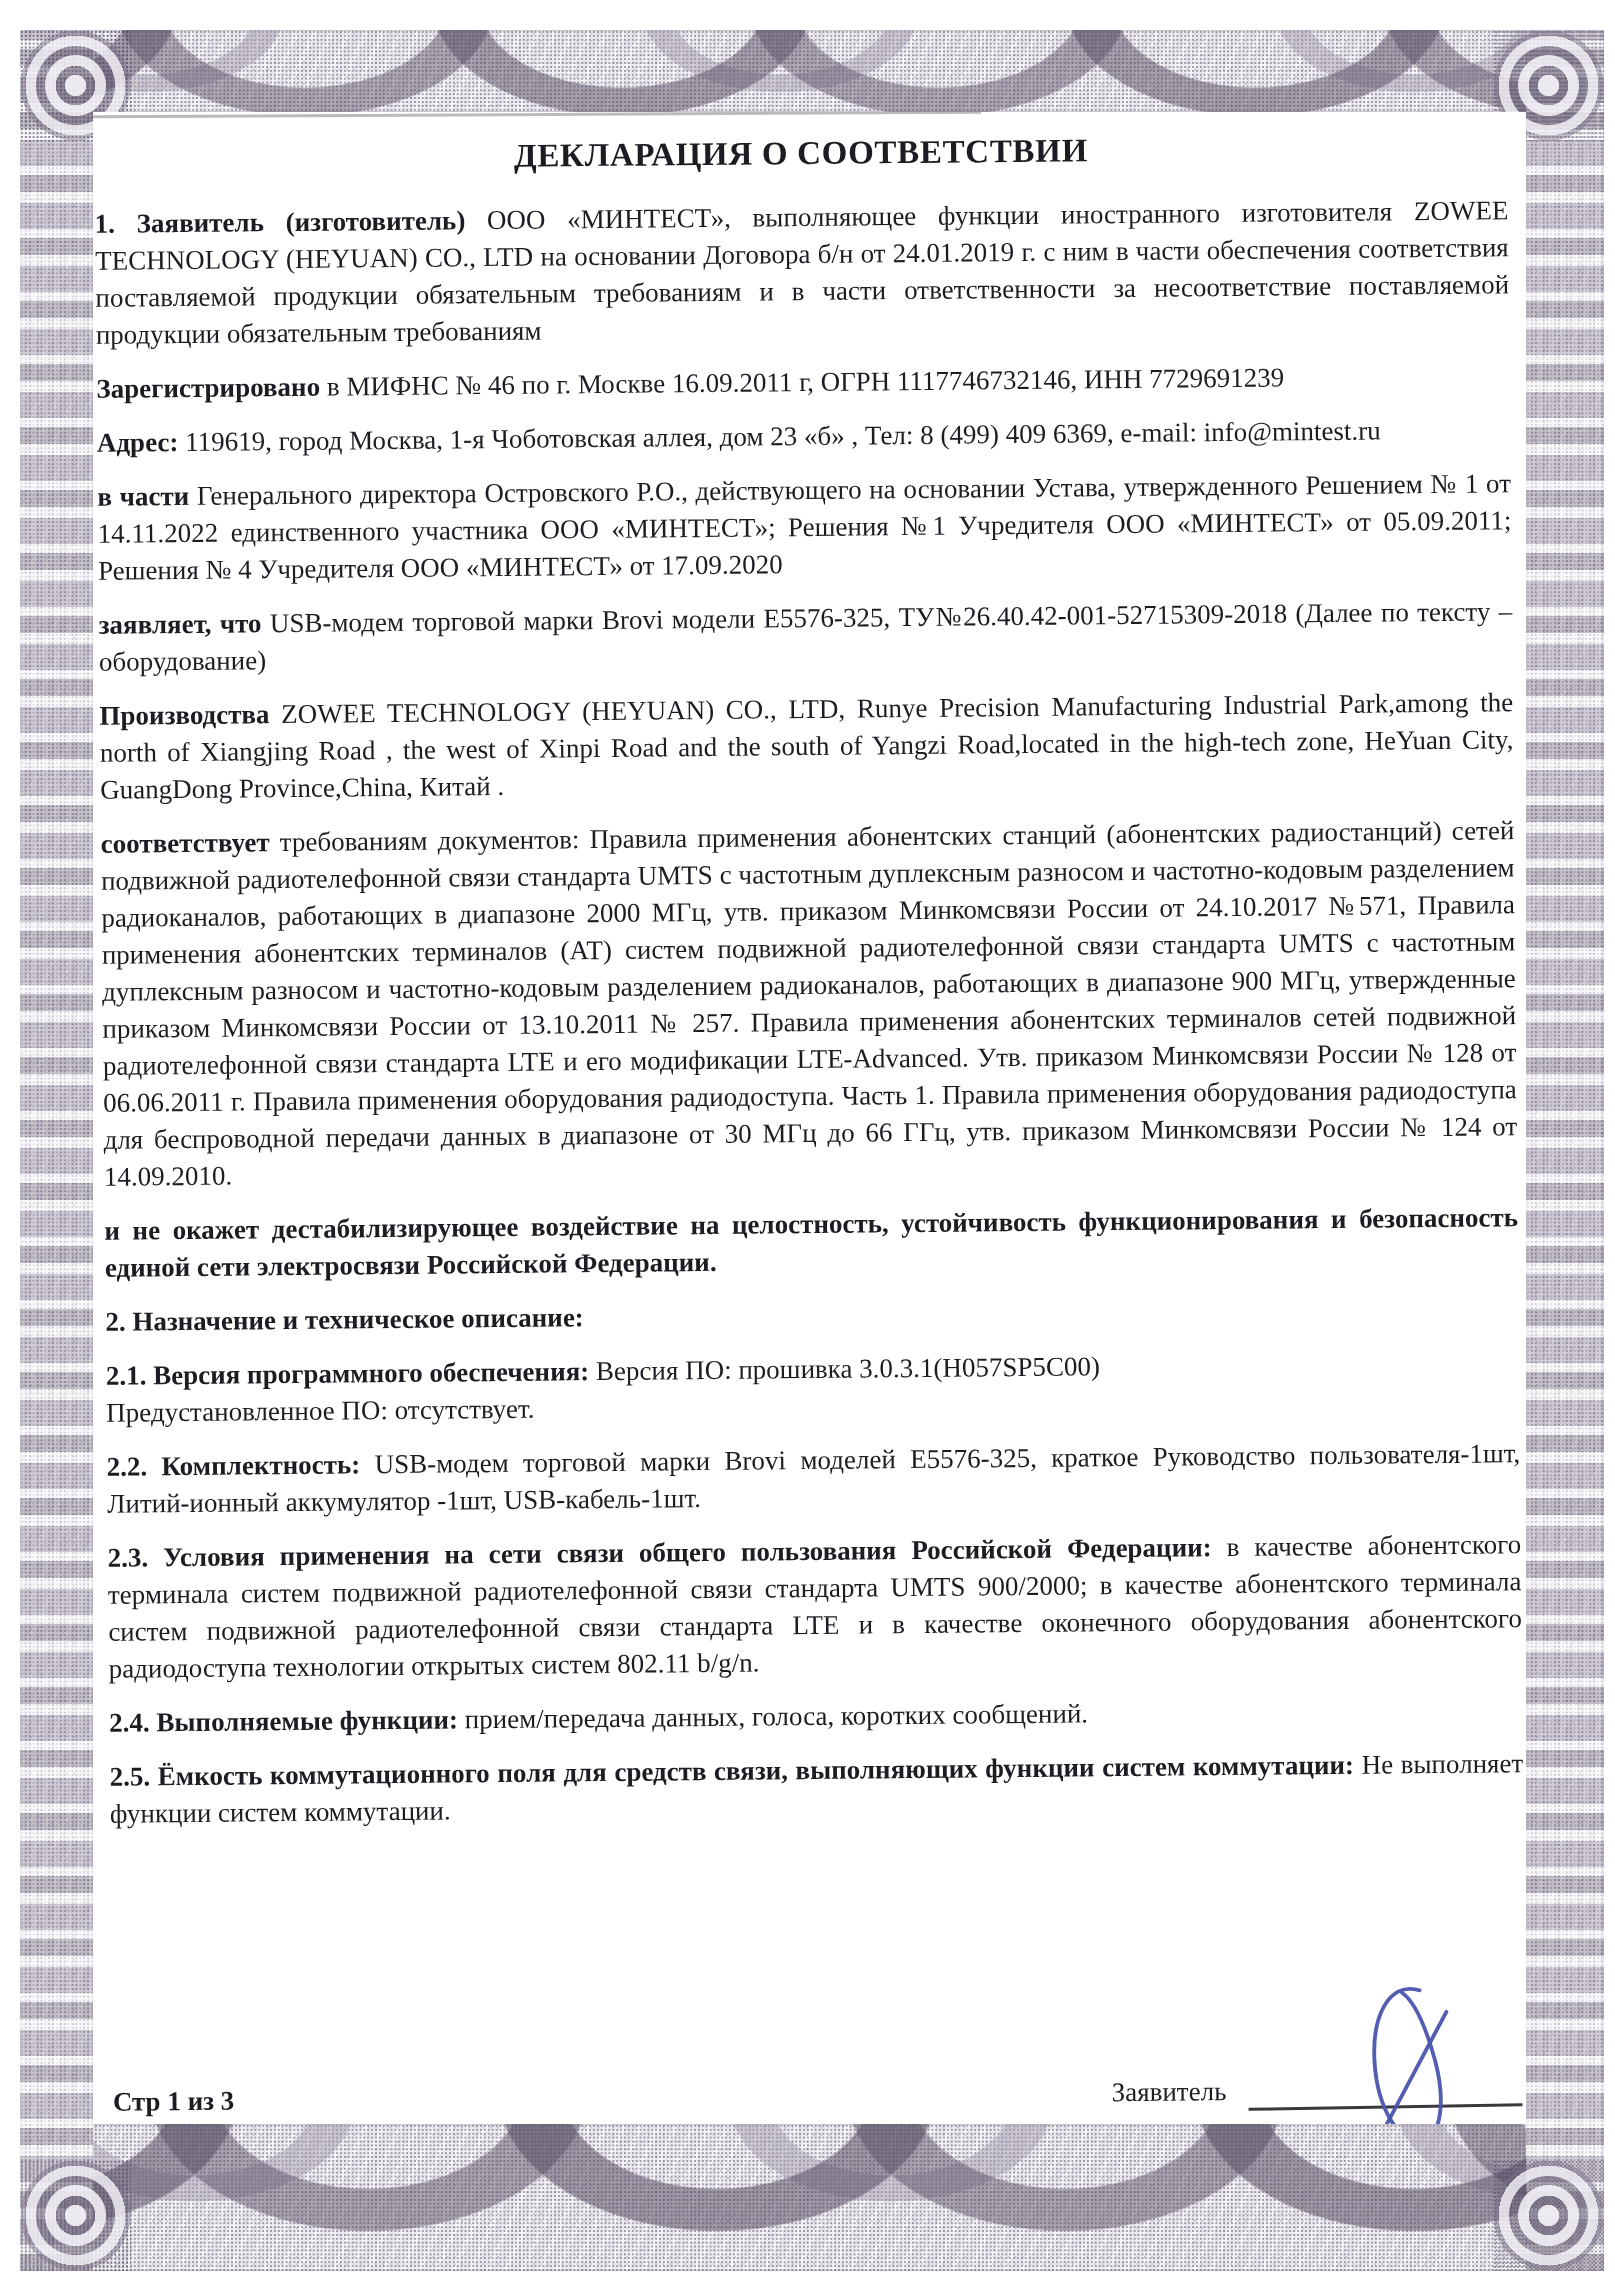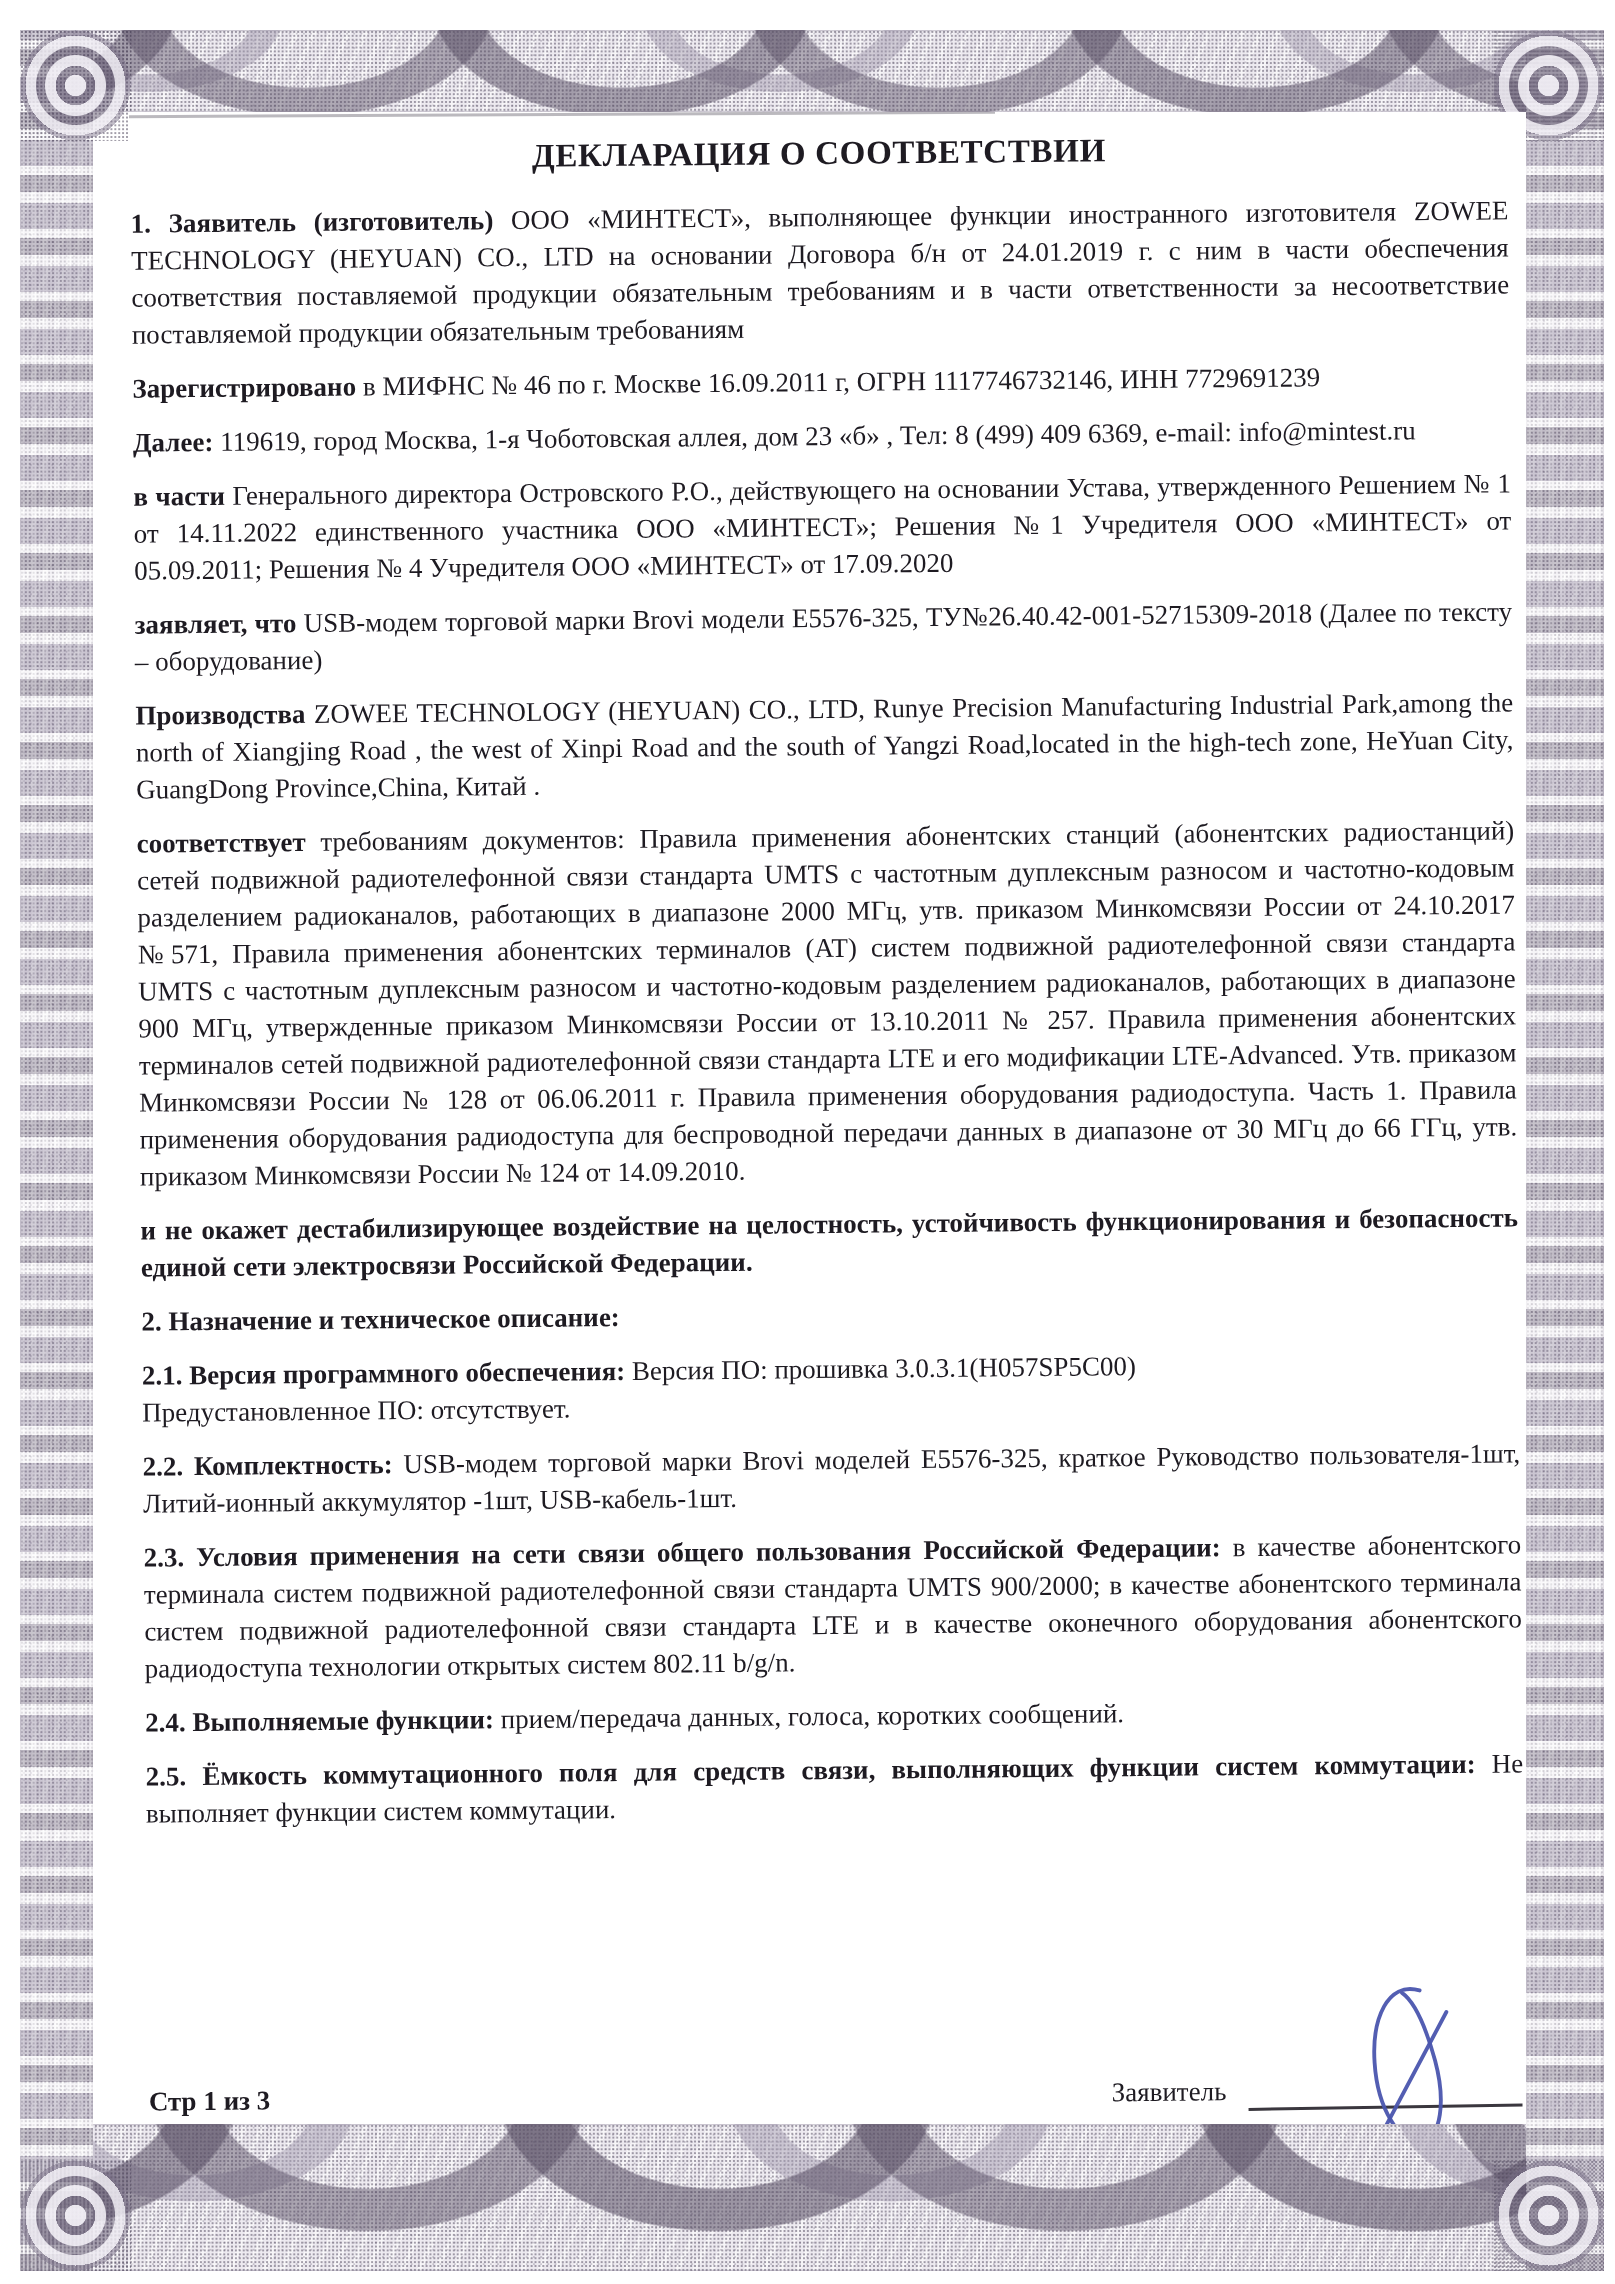--- a/index.html
+++ b/index.html
@@ -66,21 +66,21 @@
       radial-gradient(circle, rgba(70,62,84,.5) 0.8px, transparent 1.1px);
     background-size:auto,3.9px 3.9px;
   }
   .corner.tl{left:19.6px;top:30px;}
   .corner.tr{right:11.7px;top:30px;}
   .corner.bl{left:19.6px;top:2160px;}
   .corner.br{right:11.7px;top:2160px;}
   
   .content{
     position:absolute;left:93px;right:90px;top:112px;bottom:160px;
-    background:#ffffff;overflow:hidden;margin-left:36px;
+    background:#ffffff;overflow:hidden;
   }
   .content::before{
     content:"";position:absolute;top:1.3px;left:0;width:62%;height:2.6px;
     background:rgba(60,54,70,.35);transform:rotate(-.3deg);
   }
   .doc-text{
     position:absolute;inset:0;
     padding:15.6px 9px 0 10.4px;
     transform:rotate(-0.55deg);
     font-size:27px;line-height:37px;
@@ -135,21 +135,21 @@
 
   <div class="content">
     <div class="doc-text">
 
       <h1 class="title">ДЕКЛАРАЦИЯ О СООТВЕТСТВИИ</h1>
 
       <p><b>1. Заявитель (изготовитель)</b><span> ООО «МИНТЕСТ», выполняющее функции иностранного изготовителя ZOWEE TECHNOLOGY (HEYUAN) CO., LTD на основании Договора б/н от 24.01.2019 г. с ним в части обеспечения соответствия поставляемой продукции обязательным требованиям и в части ответственности за несоответствие поставляемой продукции обязательным требованиям</span></p>
 
       <p><b>Зарегистрировано</b><span> в МИФНС № 46 по г. Москве 16.09.2011 г, ОГРН 1117746732146, ИНН 7729691239</span></p>
 
-      <p><b>Далее:</b><span> 119619, город Москва, 1-я Чоботовская аллея, дом 23 «б» , Тел: 8 (499) 409 6369, e-mail: info@mintest.ru</span></p>
+      <p><b>Адрес:</b><span> 119619, город Москва, 1-я Чоботовская аллея, дом 23 «б» , Тел: 8 (499) 409 6369, e-mail: info@mintest.ru</span></p>
 
       <p><b>в части</b><span> Генерального директора  Островского Р.О., действующего на  основании Устава, утвержденного Решением № 1 от 14.11.2022 единственного участника ООО «МИНТЕСТ»; Решения №1 Учредителя ООО «МИНТЕСТ» от 05.09.2011; Решения № 4 Учредителя ООО «МИНТЕСТ» от 17.09.2020</span></p>
 
       <p><b>заявляет, что</b><span> USB-модем торговой марки Brovi модели Е5576-325, ТУ№26.40.42-001-52715309-2018 (Далее по тексту – оборудование)</span></p>
 
       <p><b>Производства</b><span> ZOWEE TECHNOLOGY (HEYUAN) CO., LTD,  Runye Precision Manufacturing Industrial Park,among the north of Xiangjing Road , the west of Xinpi Road and the south of Yangzi Road,located in the high-tech zone, HeYuan City, GuangDong Province,China, Китай .</span></p>
 
       <p><b>соответствует</b><span> требованиям документов: Правила применения абонентских станций (абонентских радиостанций) сетей подвижной радиотелефонной связи стандарта UMTS с частотным дуплексным разносом и частотно-кодовым разделением радиоканалов, работающих в диапазоне 2000 МГц, утв. приказом Минкомсвязи России от 24.10.2017 №571, Правила применения абонентских терминалов (АТ) систем подвижной радиотелефонной связи стандарта UMTS с частотным дуплексным разносом и частотно-кодовым разделением радиоканалов, работающих в диапазоне 900 МГц, утвержденные приказом Минкомсвязи России от 13.10.2011 № 257.  Правила применения абонентских терминалов сетей подвижной радиотелефонной связи стандарта LTE и его модификации LTE-Advanced. Утв. приказом Минкомсвязи России № 128 от 06.06.2011 г. Правила применения оборудования радиодоступа. Часть 1. Правила применения оборудования радиодоступа для беспроводной передачи данных в диапазоне от 30 МГц до 66 ГГц, утв. приказом Минкомсвязи России № 124 от 14.09.2010.</span></p>
 
       <p><b>и не окажет дестабилизирующее воздействие на целостность, устойчивость функционирования и безопасность единой сети электросвязи Российской Федерации.</b><span></span></p>

